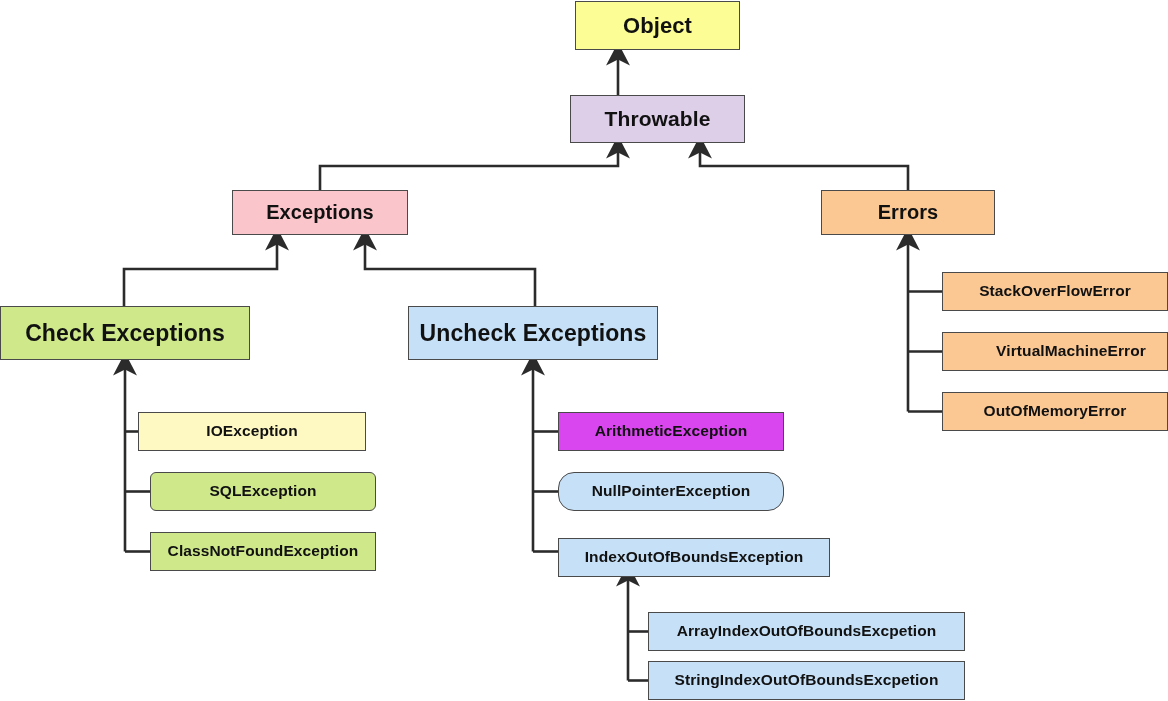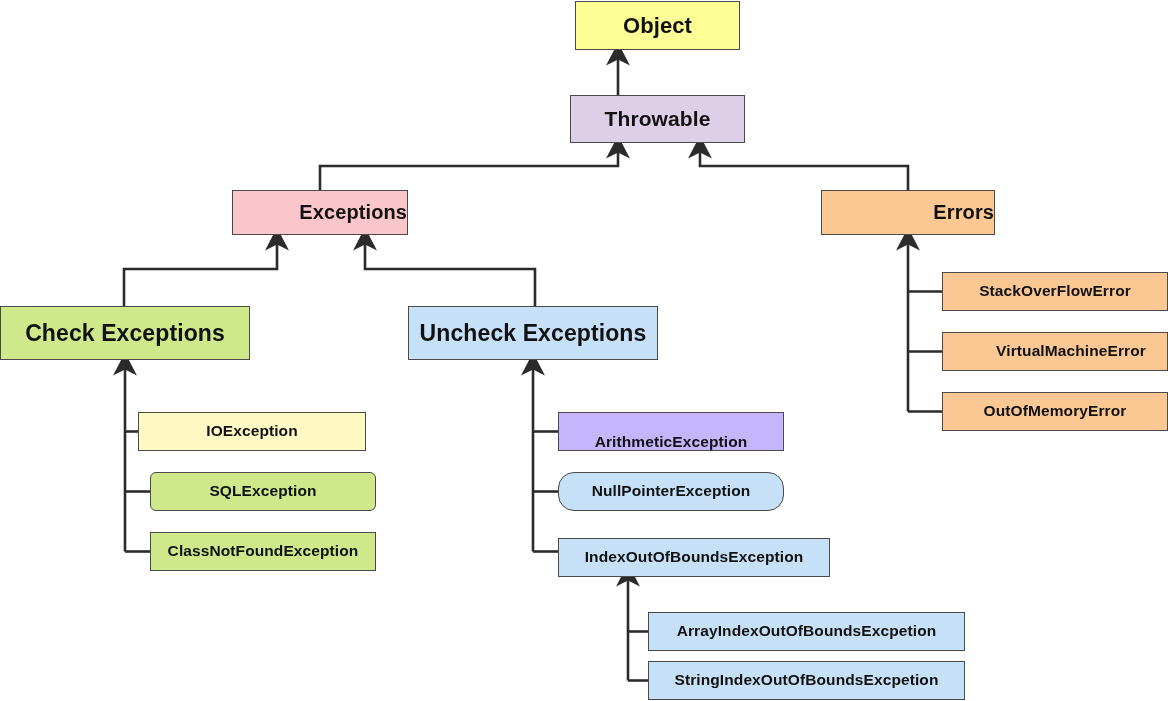--- a/index.html
+++ b/index.html
@@ -21,21 +21,21 @@
     justify-content:center;
     color:#111111;
     font-weight:bold;
     letter-spacing:0.1px;
     text-align:center;
     line-height:1.05;
     white-space:nowrap;
   }
   .node.lvl0{font-size:22px;}
   .node.lvl1{font-size:21px;}
-  .node.lvl2{font-size:20px;justify-content:flex-end;}
+  .node.lvl2{font-size:20px;}
   .node.lvl3{font-size:23px;}
   .node.leaf{font-size:15.5px;}
 </style>
 </head>
 <body>
 
 <div id="stage">
 
   <svg id="edges" viewBox="0 0 1168 701" width="1168" height="701" aria-hidden="true">
     <defs>
@@ -89,21 +89,21 @@
       </div>
       <div class="node leaf" style="left: 138px; top: 412px; width: 228px; height: 39px; background: #fef9c3;">
         <span>IOException</span>
       </div>
       <div class="node leaf" style="left: 150px; top: 472px; width: 226px; height: 39px; background: rgb(206, 232, 138); border-radius: 6px;">
         <span>SQLException</span>
       </div>
       <div class="node leaf" style="left: 150px; top: 532px; width: 226px; height: 39px; background: rgb(206, 232, 138);">
         <span>ClassNotFoundException</span>
       </div>
-      <div class="node leaf" style="left: 558px; top: 412px; width: 226px; height: 39px; background: #c4b5fd; align-items: flex-end;">
+      <div class="node leaf" style="left: 558px; top: 412px; width: 226px; height: 39px; background: #d946ef;">
         <span>ArithmeticException</span>
       </div>
       <div class="node leaf" style="left: 558px; top: 472px; width: 226px; height: 39px; background: rgb(197, 224, 247); border-radius: 16px;">
         <span>NullPointerException</span>
       </div>
       <div class="node leaf" style="left: 558px; top: 538px; width: 272px; height: 39px; background: rgb(197, 224, 247);">
         <span>IndexOutOfBoundsException</span>
       </div>
       <div class="node leaf" style="left: 648px; top: 612px; width: 317px; height: 39px; background: rgb(197, 224, 247);">
         <span>ArrayIndexOutOfBoundsExcpetion</span>

